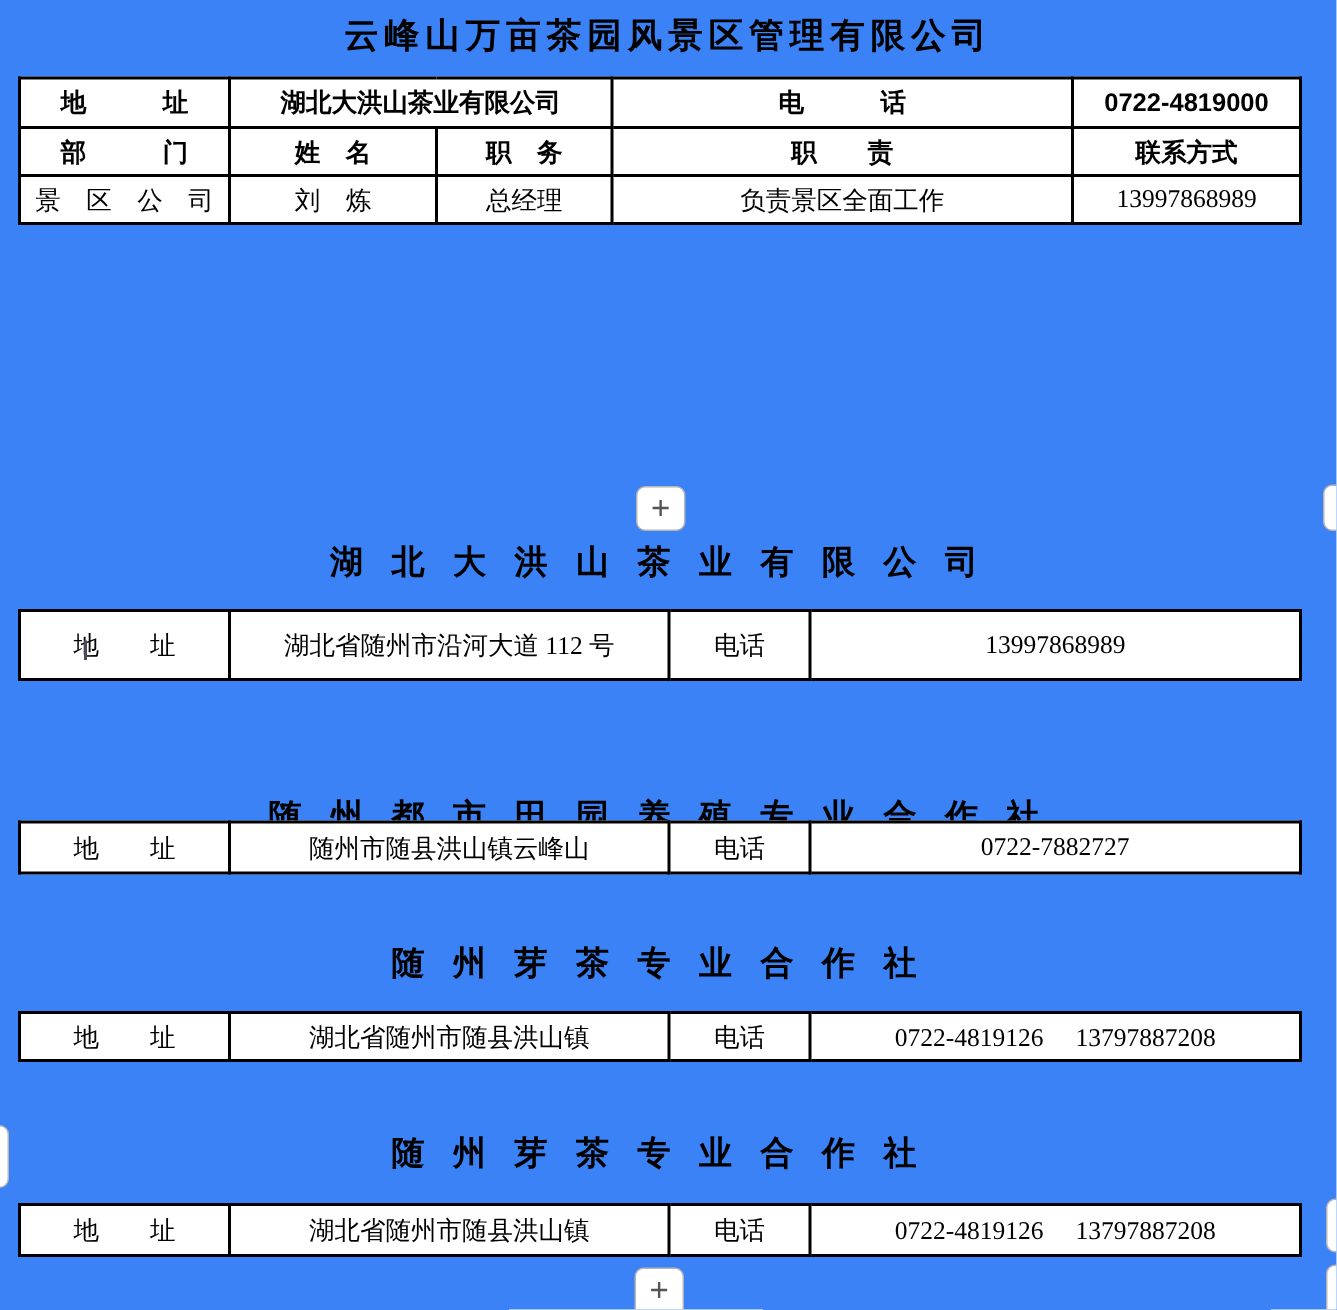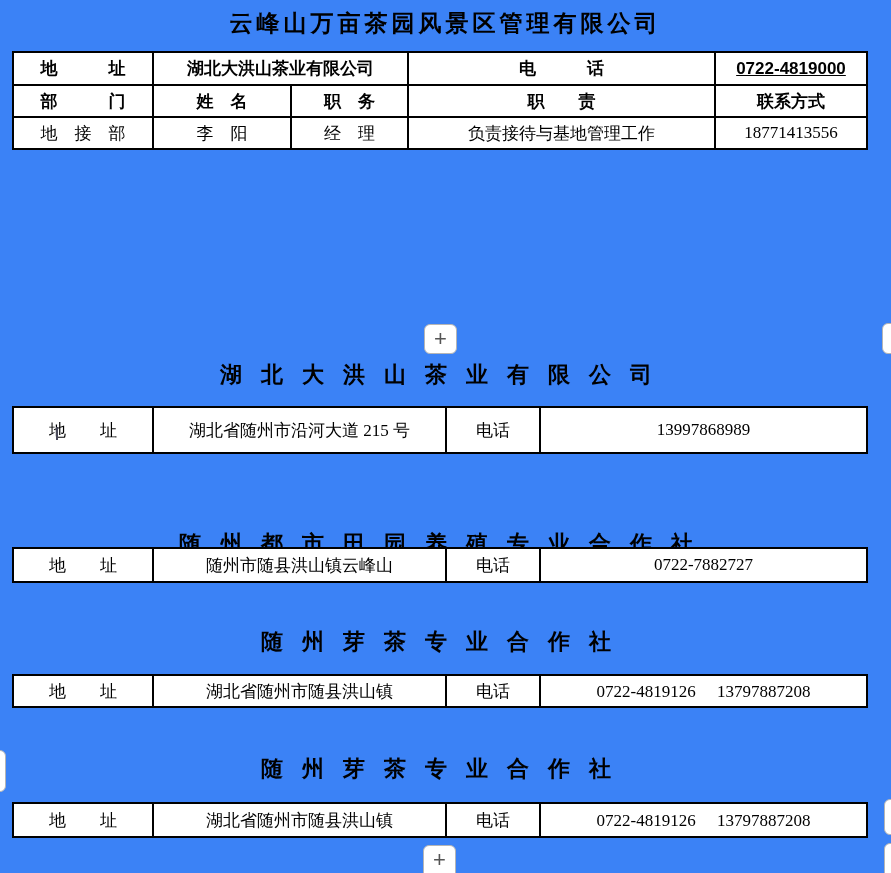--- a/index.html
+++ b/index.html
@@ -19,21 +19,21 @@
     background:#fff;
   }
   table.tbl td{
     border:2px solid #000;text-align:center;vertical-align:middle;
     font-size:17px;padding:0 2px;overflow:hidden;white-space:nowrap;
   }
   .tbl-main{top:51px;}
   .tbl-main tr.info-row td{height:31px;font-weight:bold;}
   .tbl-main tr.head-row td{height:30px;font-weight:bold;}
   .tbl-main tr.data-row td{height:30px;}
-  td.num-bold{font-family:"Liberation Sans",sans-serif;font-weight:bold;font-size:16px;text-decoration:underline;}
+  td.num-bold{font-family:"Liberation Sans",sans-serif;font-weight:bold;font-size:16px;}
   .tbl-s2{top:406px;} .tbl-s2 td{height:44px;font-size:16px;}
   .tbl-s3{top:547px;} .tbl-s3 td{height:32px;font-size:16px;}
   .tbl-s4{top:674px;} .tbl-s4 td{height:30px;font-size:16px;}
   .tbl-s5{top:802px;} .tbl-s5 td{height:32px;font-size:16px;}
   td.phone-left{text-align:left;padding-left:56px;}
   .plus-btn{
     position:absolute;width:33px;height:30px;background:#fff;
     border:1px solid #b5b5b5;border-radius:6px;
     color:#555;font-size:22px;font-weight:400;line-height:28px;text-align:center;
     font-family:"Liberation Sans",sans-serif;cursor:pointer;box-sizing:border-box;
@@ -73,46 +73,46 @@
         <td class="num-bold">0722-4819000</td>
       </tr>
       <tr class="head-row">
         <td>部　　　门</td>
         <td>姓　名</td>
         <td>职　务</td>
         <td>职　　责</td>
         <td>联系方式</td>
       </tr>
       <tr class="data-row">
-        <td>地　接　部</td>
-        <td>李　阳</td>
-        <td>经　理</td>
-        <td>负责接待与基地管理工作</td>
-        <td>18771413556</td>
+        <td>景　区　公　司</td>
+        <td>刘　炼</td>
+        <td>总经理</td>
+        <td>负责景区全面工作</td>
+        <td>13997868989</td>
       </tr>
     </tbody>
   </table>
 
   <div class="plus-btn plus-top">
     <span>+</span>
   </div>
   <div class="frag frag-r1"></div>
 
   <h2 class="sec-title spaced-title t2">湖北大洪山茶业有限公司</h2>
   <table class="tbl tbl-s2">
     <colgroup>
       <col style="width:140px">
         <col style="width:293px">
         <col style="width:94px">
         <col style="width:327px">
     </colgroup>
     <tbody>
       <tr>
         <td>地　　址</td>
-        <td>湖北省随州市沿河大道 215 号</td>
+        <td>湖北省随州市沿河大道 112 号</td>
         <td>电话</td>
         <td class="phone-left">13997868989</td>
       </tr>
     </tbody>
   </table>
   <div class="caret"></div>
 
   <h2 class="sec-title spaced-title t3">随州都市田园养殖专业合作社</h2>
   <table class="tbl tbl-s3">
     <colgroup>

